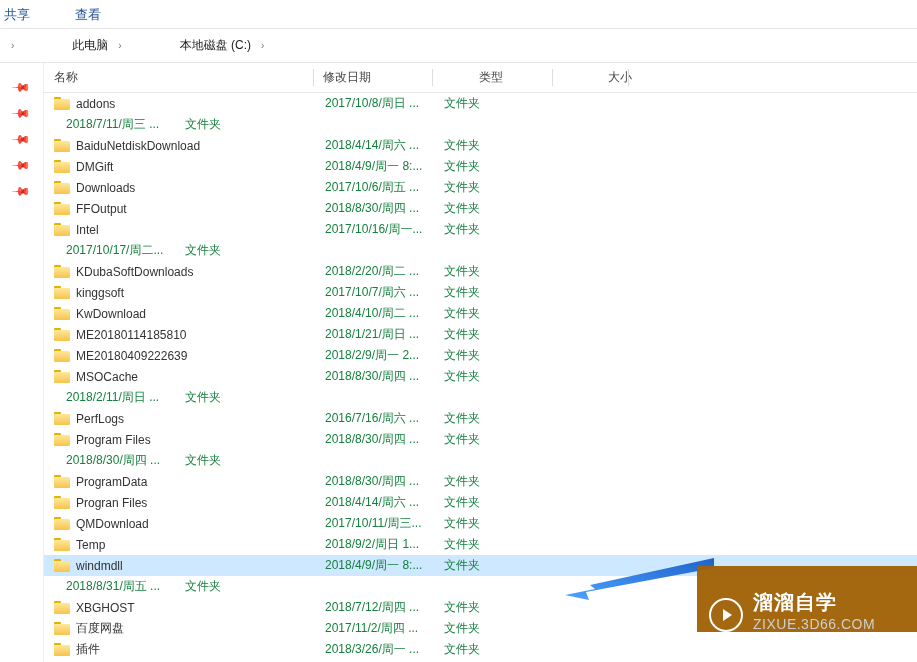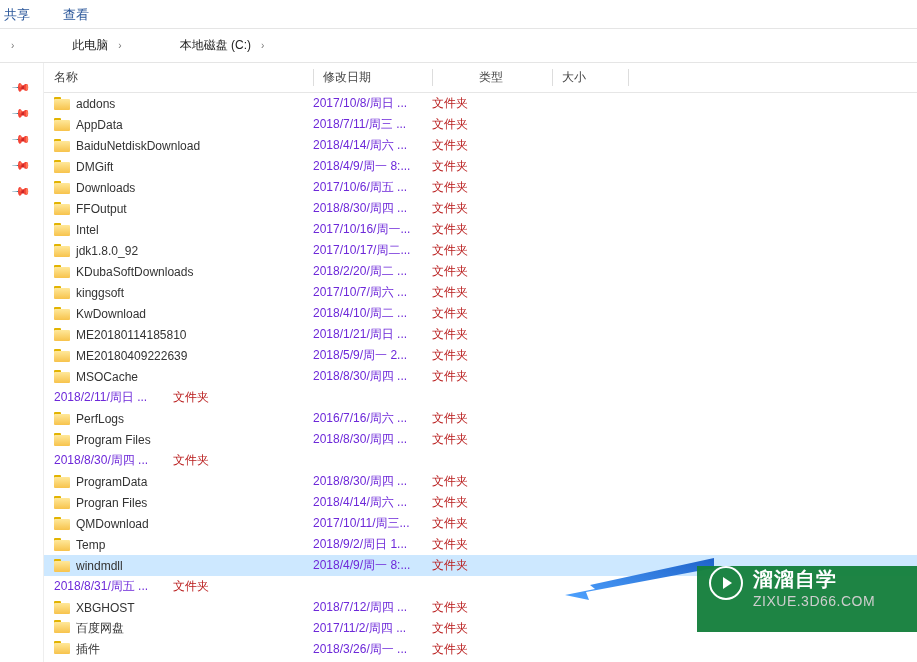--- a/index.html
+++ b/index.html
@@ -8,21 +8,21 @@
       font-size: 12px;
       color: #333;
       background: #fff;
       width: 917px;
       height: 662px;
       overflow: hidden;
       position: relative;
     }
     .top-menu {
       display: flex;
-      gap: 33px;
+      gap: 45px;
       padding: 6px 0 4px 4px;
       color: #2b579a;
       font-size: 13px;
       border-bottom: 1px solid #e5e5e5;
     }
     .breadcrumb-bar {
       display: flex;
       align-items: center;
       padding: 7px 6px;
       border-bottom: 1px solid #e5e5e5;
@@ -66,21 +66,21 @@
       font-size: 12px;
       padding: 6px 0;
       position: relative;
     }
     .col-headers .col {
       padding-left: 10px;
     }
     .col-headers .col-name { width: 269px; }
     .col-headers .col-date { width: 119px; }
     .col-headers .col-type { width: 120px; padding-left: 47px; }
-    .col-headers .col-size { width: 80px; }
+    .col-headers .col-size { width: 80px; text-align: right; }
     .col-headers .sep {
       position: absolute;
       top: 6px;
       bottom: 6px;
       width: 1px;
       background: #ddd;
     }
     .file-rows {
       overflow-y: auto;
     }
@@ -90,34 +90,36 @@
       height: 21px;
       padding-left: 10px;
       cursor: default;
     }
     .row.selected {
       background: #cde8ff;
     }
     .row .cell-name {
       width: 259px;
       display: flex;
+      align-items: center;
       gap: 6px;
       white-space: nowrap;
       overflow: hidden;
     }
     .row .cell-date {
       width: 119px;
-      color: #6d28d9;
+      color: #15803d;
       white-space: nowrap;
       overflow: hidden;
       text-overflow: ellipsis;
+      margin-left: 12px;
     }
     .row .cell-type {
       width: 120px;
-      color: #b91c1c;
+      color: #15803d;
     }
     .row .cell-size {
       width: 80px;
       color: #555;
     }
     .folder-icon {
       width: 16px;
       height: 13px;
       display: inline-block;
       position: relative;
@@ -154,25 +156,25 @@
     .arrow-overlay svg {
       width: 100%;
       height: 100%;
     }
     .watermark {
       position: absolute;
       right: 0;
       bottom: 30px;
       width: 220px;
       height: 66px;
-      background: #15803d;
+      background: #a16207;
       color: #fff;
       opacity: 0.96;
       display: flex;
-      align-items: flex-start;
+      align-items: flex-end;
       padding: 0 12px;
       gap: 10px;
     }
     .watermark .wm-icon {
       width: 34px;
       height: 34px;
       border: 2px solid #fff;
       border-radius: 50%;
       display: flex;
       align-items: center;
@@ -238,24 +240,20 @@
         <div class="row">
           <div class="cell-name">
             <span class="folder-icon"></span>
             <span>addons</span>
           </div>
           <div class="cell-date">2017/10/8/周日 ...</div>
           <div class="cell-type">文件夹</div>
           <div class="cell-size"></div>
         </div>
         <div class="row">
-          <div class="cell-name">
-            <span class="folder-icon"></span>
-            <span>AppData</span>
-          </div>
           <div class="cell-date">2018/7/11/周三 ...</div>
           <div class="cell-type">文件夹</div>
           <div class="cell-size"></div>
         </div>
         <div class="row">
           <div class="cell-name">
             <span class="folder-icon"></span>
             <span>BaiduNetdiskDownload</span>
           </div>
           <div class="cell-date">2018/4/14/周六 ...</div>
@@ -292,24 +290,20 @@
         <div class="row">
           <div class="cell-name">
             <span class="folder-icon"></span>
             <span>Intel</span>
           </div>
           <div class="cell-date">2017/10/16/周一...</div>
           <div class="cell-type">文件夹</div>
           <div class="cell-size"></div>
         </div>
         <div class="row">
-          <div class="cell-name">
-            <span class="folder-icon"></span>
-            <span>jdk1.8.0_92</span>
-          </div>
           <div class="cell-date">2017/10/17/周二...</div>
           <div class="cell-type">文件夹</div>
           <div class="cell-size"></div>
         </div>
         <div class="row">
           <div class="cell-name">
             <span class="folder-icon"></span>
             <span>KDubaSoftDownloads</span>
           </div>
           <div class="cell-date">2018/2/20/周二 ...</div>
@@ -341,21 +335,21 @@
           </div>
           <div class="cell-date">2018/1/21/周日 ...</div>
           <div class="cell-type">文件夹</div>
           <div class="cell-size"></div>
         </div>
         <div class="row">
           <div class="cell-name">
             <span class="folder-icon"></span>
             <span>ME20180409222639</span>
           </div>
-          <div class="cell-date">2018/5/9/周一 2...</div>
+          <div class="cell-date">2018/2/9/周一 2...</div>
           <div class="cell-type">文件夹</div>
           <div class="cell-size"></div>
         </div>
         <div class="row">
           <div class="cell-name">
             <span class="folder-icon"></span>
             <span>MSOCache</span>
           </div>
           <div class="cell-date">2018/8/30/周四 ...</div>
           <div class="cell-type">文件夹</div>

